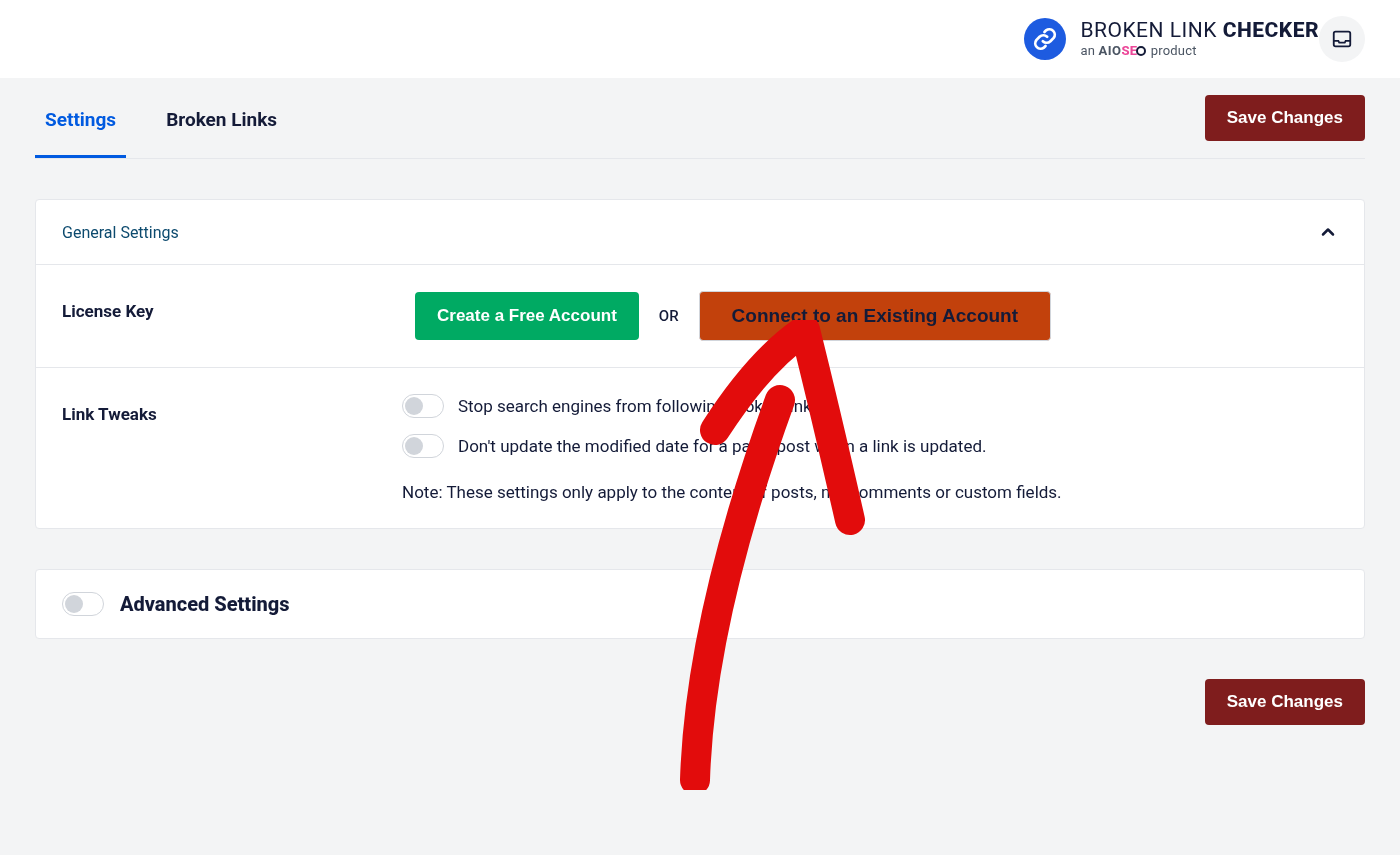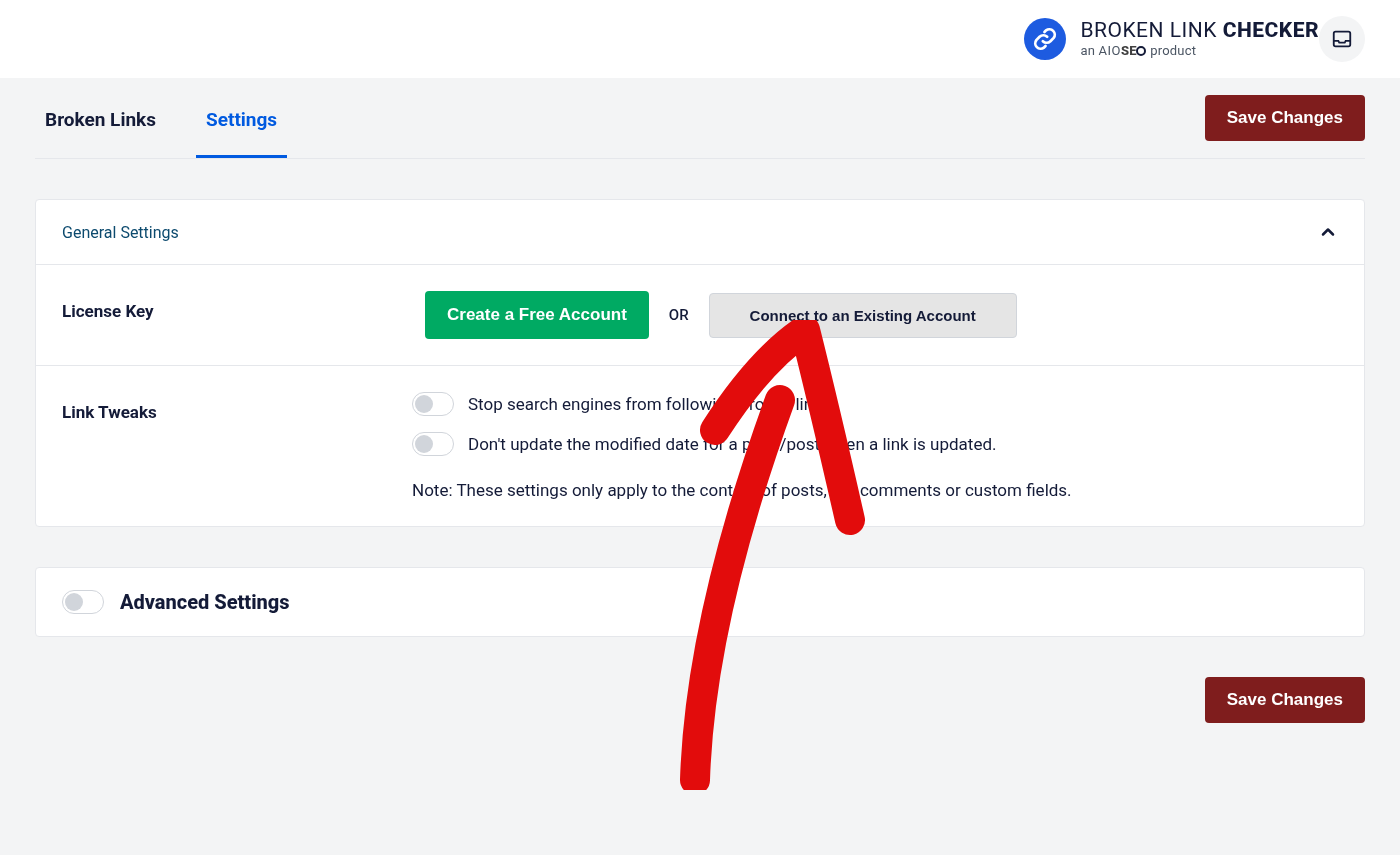--- a/index.html
+++ b/index.html
@@ -41,22 +41,22 @@
       color: #141b38;
       font-weight: 400;
     }
     .logo-title .bold { font-weight: 800; }
     .logo-sub {
       font-size: 13px;
       color: #4b5563;
       letter-spacing: 0.2px;
       margin-top: 2px;
     }
-    .logo-sub .aio { font-weight: 400; letter-spacing:0.5px; }
-    .logo-sub .seo { font-weight: 800; color: #404040; }
+    .logo-sub .aio { font-weight: 700; letter-spacing:0.5px; }
+    .logo-sub .seo { font-weight: 800; color: #ec4899; }
     .logo-sub .seo-target {
       display:inline-block;
       width:10px;height:10px;
       border:2px solid #141b38;border-radius:50%;
       position:relative;margin:0 1px -1px -1px;
     }
     .header-icon-btn {
       width: 46px;
       height: 46px;
       border-radius: 50%;
@@ -118,21 +118,21 @@
     }
     .card-title {
       font-size: 16px;
       font-weight: 400;
       color: #0c4a6e;
     }
     .section-row {
       display: flex;
       padding: 26px;
       border-bottom: 1px solid #e5e7eb;
-      gap: 50px;
+      gap: 40px;
     }
     .section-row:last-child { border-bottom: none; }
     .section-label {
       width: 300px;
       flex-shrink: 0;
       font-size: 17px;
       font-weight: 700;
       color: #141b38;
       padding-top: 10px;
     }
@@ -154,25 +154,25 @@
       border: none;
       border-radius: 4px;
       cursor: pointer;
     }
     .or-divider {
       font-size: 15px;
       color: #141b38;
       font-weight: 500;
     }
     .btn-outline {
-      background: #e5e5e5;
-      color: #141b38;
-      font-weight: 700;
-      font-size: 15px;
-      padding: 13px 40px;
+      background: #c2410c;
+      color: #141b38;
+      font-weight: 700;
+      font-size: 19px;
+      padding: 13px 32px;
       border: 1px solid #d1d5db;
       border-radius: 4px;
       cursor: pointer;
     }
     .toggle-row {
       display: flex;
       align-items: center;
       gap: 14px;
       margin-bottom: 16px;
     }
@@ -255,22 +255,22 @@
       <rect x="3" y="4" width="18" height="16" rx="2" stroke="#141b38" stroke-width="2"></rect>
       <path d="M3 14h5l1 2h6l1-2h5" stroke="#141b38" stroke-width="2"></path>
     </svg>
   </div>
 </div>
 
 <div class="page-body">
 
   <div class="tabs-row">
     <div class="tabs">
+      <div class="tab active">Settings</div>
       <div class="tab">Broken Links</div>
-      <div class="tab active">Settings</div>
     </div>
     <button class="btn-primary">Save Changes</button>
   </div>
 
   <div class="card">
     <div class="card-header">
       <div class="card-title">General Settings</div>
       <svg width="20" height="20" viewBox="0 0 24 24">
         <path d="M6 15l6-6 6 6" stroke="#141b38" stroke-width="3" fill="none" stroke-linecap="round" stroke-linejoin="round"></path>
       </svg>

